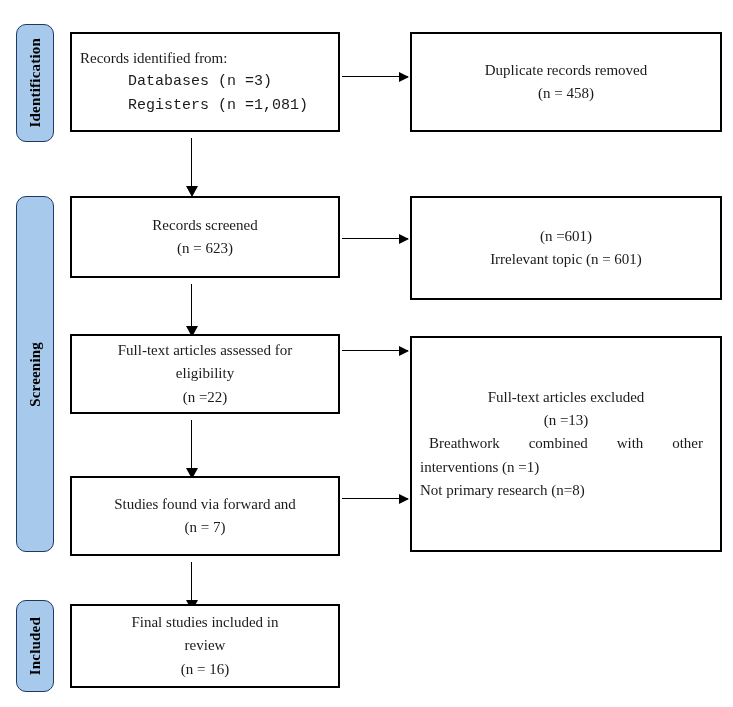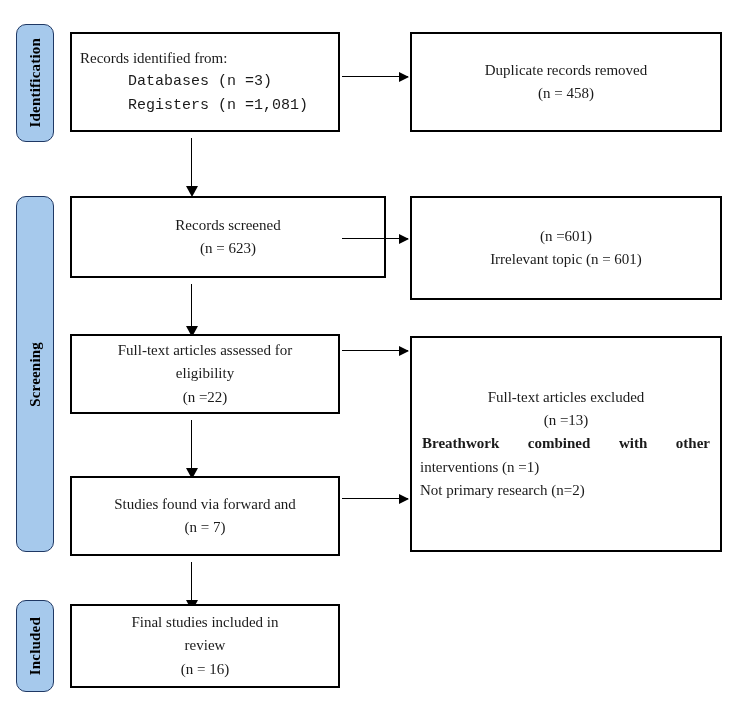--- a/index.html
+++ b/index.html
@@ -57,22 +57,21 @@
   }
   .flow-box .line.indent {
     padding-left: 56px;
     text-align: left;
     font-family: Liberation Mono, monospace;
   }
   .flow-box .line.justify {
     text-align: justify;
     text-align-last: justify;
     white-space: normal;
-    padding: 0 10px;
-    font-weight: bold;
+    padding: 0 17px;
   }
   .flow-box .line.plain-left {
     text-align: left;
     white-space: nowrap;
   }
 
   
   .arrow-h {
     position: absolute;
     height: 0;
@@ -131,21 +130,21 @@
   </div>
 
   <div class="arrow-h" style="left:342px; top:76px; width:66px;">
     <span class="head"></span>
   </div>
 
   <div class="arrow-v" style="left:191px; top:138px; height:48px;">
     <span class="head"></span>
   </div>
 
-  <div class="flow-box" style="left:70px; top:196px; width:316px; height:82px;">
+  <div class="flow-box" style="left:70px; top:196px; width:270px; height:82px;">
     <div class="line">Records screened</div>
     <div class="line">(n = 623)</div>
   </div>
 
   <div class="flow-box" style="left:410px; top:196px; width:312px; height:104px;">
     <div class="line">(n =601)</div>
     <div class="line">Irrelevant topic (n = 601)</div>
   </div>
 
   <div class="arrow-h" style="left:342px; top:238px; width:66px;">
@@ -160,21 +159,21 @@
     <div class="line">Full-text articles assessed for</div>
     <div class="line">eligibility</div>
     <div class="line">(n =22)</div>
   </div>
 
   <div class="flow-box" style="left:410px; top:336px; width:312px; height:216px;">
     <div class="line">Full-text articles excluded</div>
     <div class="line">(n =13)</div>
     <div class="line justify">Breathwork combined with other</div>
     <div class="line plain-left">interventions (n =1)</div>
-    <div class="line plain-left">Not primary research (n=2)</div>
+    <div class="line plain-left">Not primary research (n=8)</div>
   </div>
 
   <div class="arrow-h" style="left:342px; top:350px; width:66px;">
     <span class="head"></span>
   </div>
 
   <div class="arrow-v" style="left:191px; top:420px; height:48px;">
     <span class="head"></span>
   </div>
 

